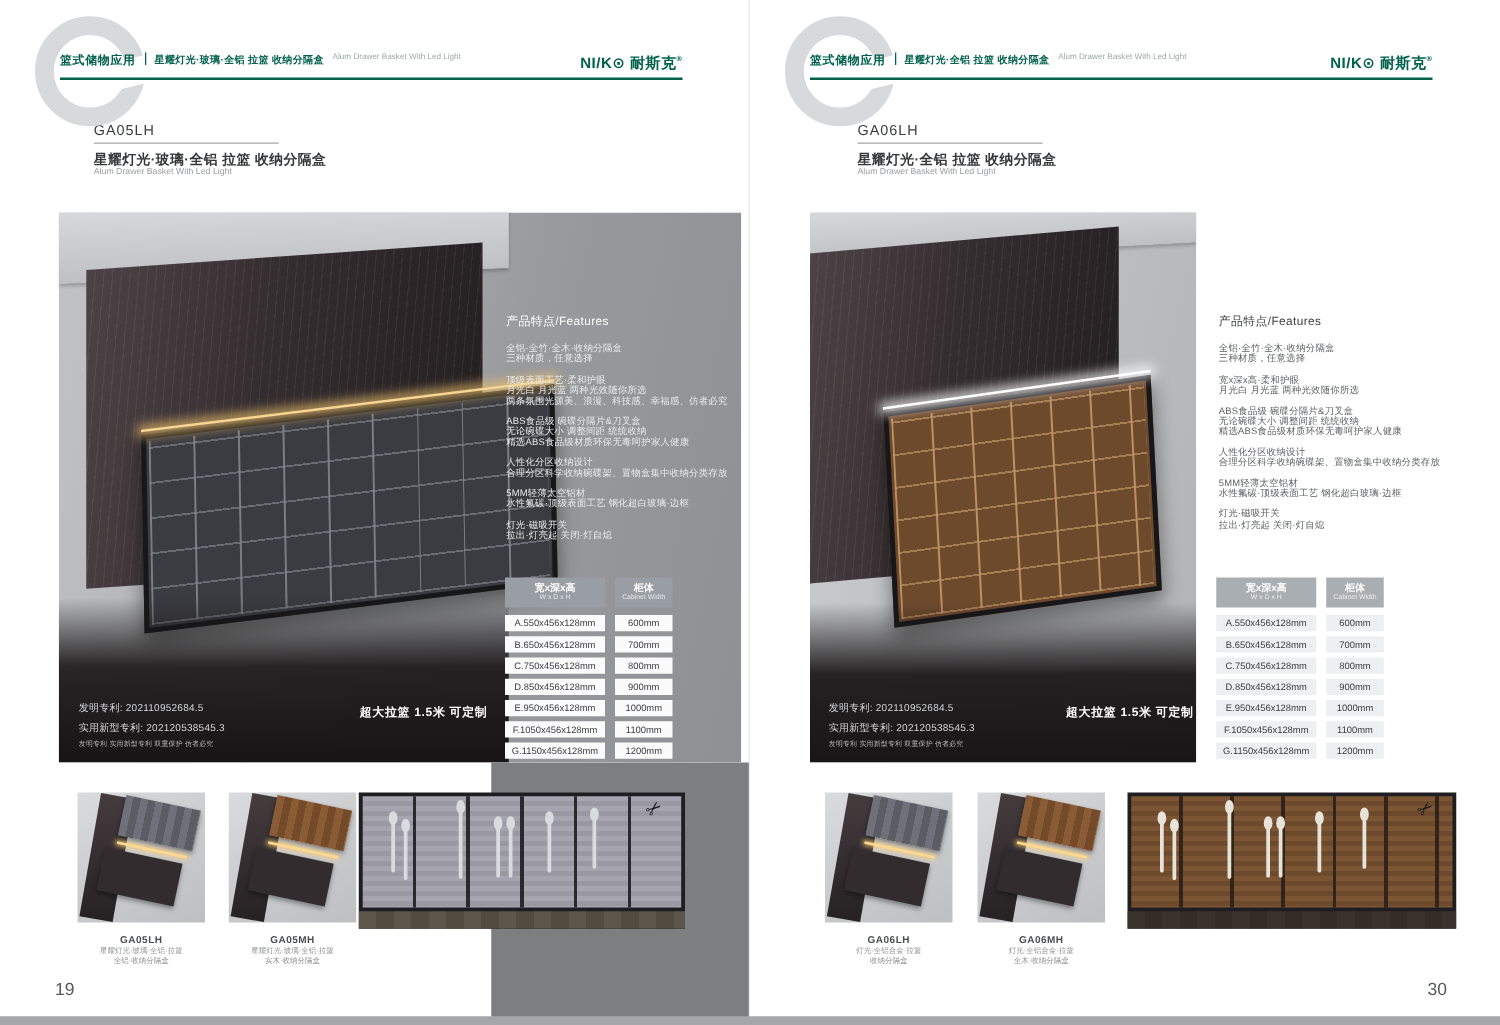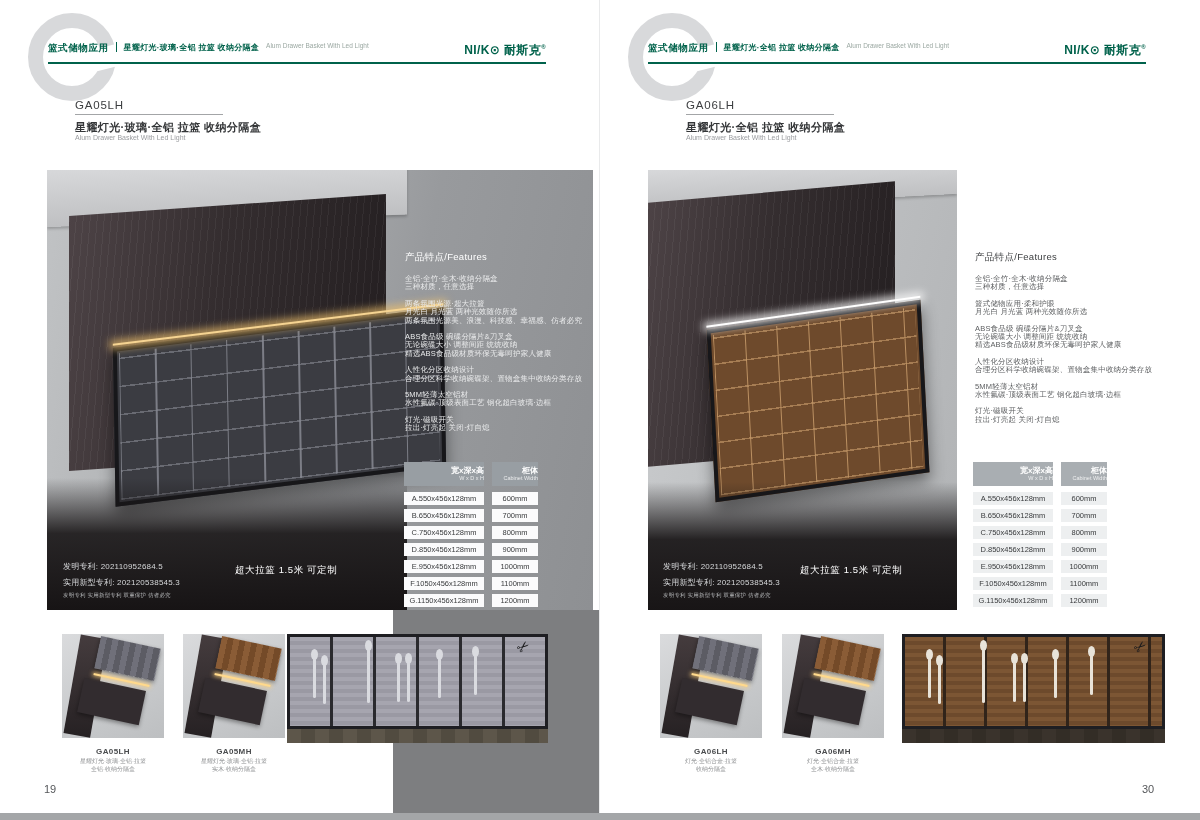--- a/index.html
+++ b/index.html
@@ -61,37 +61,37 @@
   .feat-group { margin-bottom:8px; }
   .feat-line  { font-size:7.5px; line-height:8.4px; letter-spacing:.2px; white-space:nowrap; }
   .features.on-photo { color:#e9eaeb; z-index:5; }
   .features.on-photo .feat-heading { color:#ffffff; }
   .features.on-white { color:#5d5f61; }
   .features.on-white .feat-heading { color:#3c3e40; }
 
   
   .spec-table { width:134px; z-index:6; }
   .spec-head { display:flex; gap:8px; margin-bottom:6px; }
-  .spec-h { height:24px; display:flex; flex-direction:column; justify-content:center; align-items:flex-end; }
+  .spec-h { height:24px; display:flex; flex-direction:column; justify-content:center; align-items:center; }
   .spec-h .cn { font-size:8px; font-weight:bold; color:#fff; line-height:9px; }
   .spec-h .en { font-size:5.5px; color:rgba(255,255,255,.8); line-height:7px; }
   .h1 { width:80px; } .h2 { width:46px; }
   .spec-row { display:flex; gap:8px; margin-bottom:4px; }
   .spec-cell { height:13px; display:flex; align-items:center; justify-content:center; font-size:7.5px; color:#393b3d; }
   .c1 { width:80px; } .c2 { width:46px; }
   .on-photo-t .spec-h { background:#989ea3; }
   .on-photo-t .spec-cell { background:#fbfbfc; }
   .on-white-t .spec-h { background:#a9aeb2; }
   .on-white-t .spec-cell { background:#edeff0; }
 
   
   .patent { z-index:6; }
   .patent-l1 { font-size:8px; color:#d4d6d8; margin-bottom:4.5px; letter-spacing:.2px; }
   .patent-l3 { font-size:5.5px; color:#b6b8ba; letter-spacing:.2px; }
-  .badge { font-size:9.5px; color:#fff; text-align:left; letter-spacing:.6px; z-index:6; }
+  .badge { font-size:9.5px; color:#fff; text-align:right; letter-spacing:.6px; z-index:6;font-weight:bold; }
 
   
   .gray-panel { background:#7d7e80; }
   .thumb { width:102px; height:104px; position:absolute; overflow:hidden;
            background:linear-gradient(150deg,#dadbdd,#c7c9cb 60%,#bdbfc1); z-index:4; }
   .t-panel { position:absolute; left:10%; top:2%; width:26%; height:96%; transform:rotate(10deg);
              background:linear-gradient(170deg,#453c3e,#262123); }
   .t-box { position:absolute; transform:rotate(12deg); box-shadow:0 2px 4px rgba(0,0,0,.4); }
   .t-b1 { left:34%; top:8%; width:60%; height:32%; }
   .t-b1.graytray { background:repeating-linear-gradient(90deg,#70707a 0 6px,#5c5c64 6px 12px); }
@@ -114,21 +114,21 @@
       repeating-linear-gradient(180deg, #7c5634 0 4px, #6d4a2c 4px 8px); }
   .wi-wood { position:absolute; left:0; right:0; bottom:0; height:14px;
       background:repeating-linear-gradient(90deg,#5d564a 0 14px,#514b40 14px 28px); }
   .wide-right .wi-wood { background:repeating-linear-gradient(90deg,#3a332c 0 14px,#332d26 14px 28px); }
   .utensil { position:absolute; width:3px; height:45%; background:#dadbe0; border-radius:2px; }
   .utensil::after { content:""; position:absolute; top:-9px; left:-2px; width:7px; height:11px; border-radius:50%; background:inherit; }
   .utensil.tall { height:60%; }
   .wide-right .utensil { background:#e8e3d9; }
   .scissors { position:absolute; right:6%; top:1%; font-size:15px; color:#1b1b1d; transform:rotate(-40deg); }
 
-  .pagenum { font-size:11px; color:#55575a; }
+  .pagenum { font-size:14px; color:#55575a; }
   .gutter { width:1px; background:#e9eaeb; z-index:7; }
   .bottom-edge { background:#a4a6a8; z-index:8; }
 </style>
 </head>
 <body>
 
 <div id="spread">
 
   <div class="abs gray-panel" style="left:393px;top:610px;width:207px;height:210px"></div>
 
@@ -163,21 +163,21 @@
     <div class="floor"></div>
   </div>
 
   <div class="abs features on-photo" style="left:405px;top:251px;width:185px">
     <div class="feat-heading">产品特点/Features</div>
     <div class="feat-group">
         <div class="feat-line">全铝·全竹·全木·收纳分隔盒</div>
         <div class="feat-line">三种材质，任意选择</div>
       </div>
     <div class="feat-group">
-        <div class="feat-line">两条氛围光源·超大拉篮</div>
+        <div class="feat-line">顶级表面工艺·柔和护眼</div>
         <div class="feat-line">月光白 月光蓝 两种光效随你所选</div>
         <div class="feat-line">两条氛围光源美、浪漫、科技感、幸福感、仿者必究</div>
       </div>
     <div class="feat-group">
         <div class="feat-line">ABS食品级 碗碟分隔片&amp;刀叉盒</div>
         <div class="feat-line">无论碗碟大小 调整间距 统统收纳</div>
         <div class="feat-line">精选ABS食品级材质环保无毒呵护家人健康</div>
       </div>
     <div class="feat-group">
         <div class="feat-line">人性化分区收纳设计</div>
@@ -314,21 +314,21 @@
     <div class="floor"></div>
   </div>
 
   <div class="abs features on-white" style="left:975px;top:251px;width:195px">
     <div class="feat-heading">产品特点/Features</div>
     <div class="feat-group">
         <div class="feat-line">全铝·全竹·全木·收纳分隔盒</div>
         <div class="feat-line">三种材质，任意选择</div>
       </div>
     <div class="feat-group">
-        <div class="feat-line">篮式储物应用·柔和护眼</div>
+        <div class="feat-line">宽x深x高·柔和护眼</div>
         <div class="feat-line">月光白 月光蓝 两种光效随你所选</div>
       </div>
     <div class="feat-group">
         <div class="feat-line">ABS食品级 碗碟分隔片&amp;刀叉盒</div>
         <div class="feat-line">无论碗碟大小 调整间距 统统收纳</div>
         <div class="feat-line">精选ABS食品级材质环保无毒呵护家人健康</div>
       </div>
     <div class="feat-group">
         <div class="feat-line">人性化分区收纳设计</div>
         <div class="feat-line">合理分区科学收纳碗碟架、置物盒集中收纳分类存放</div>

